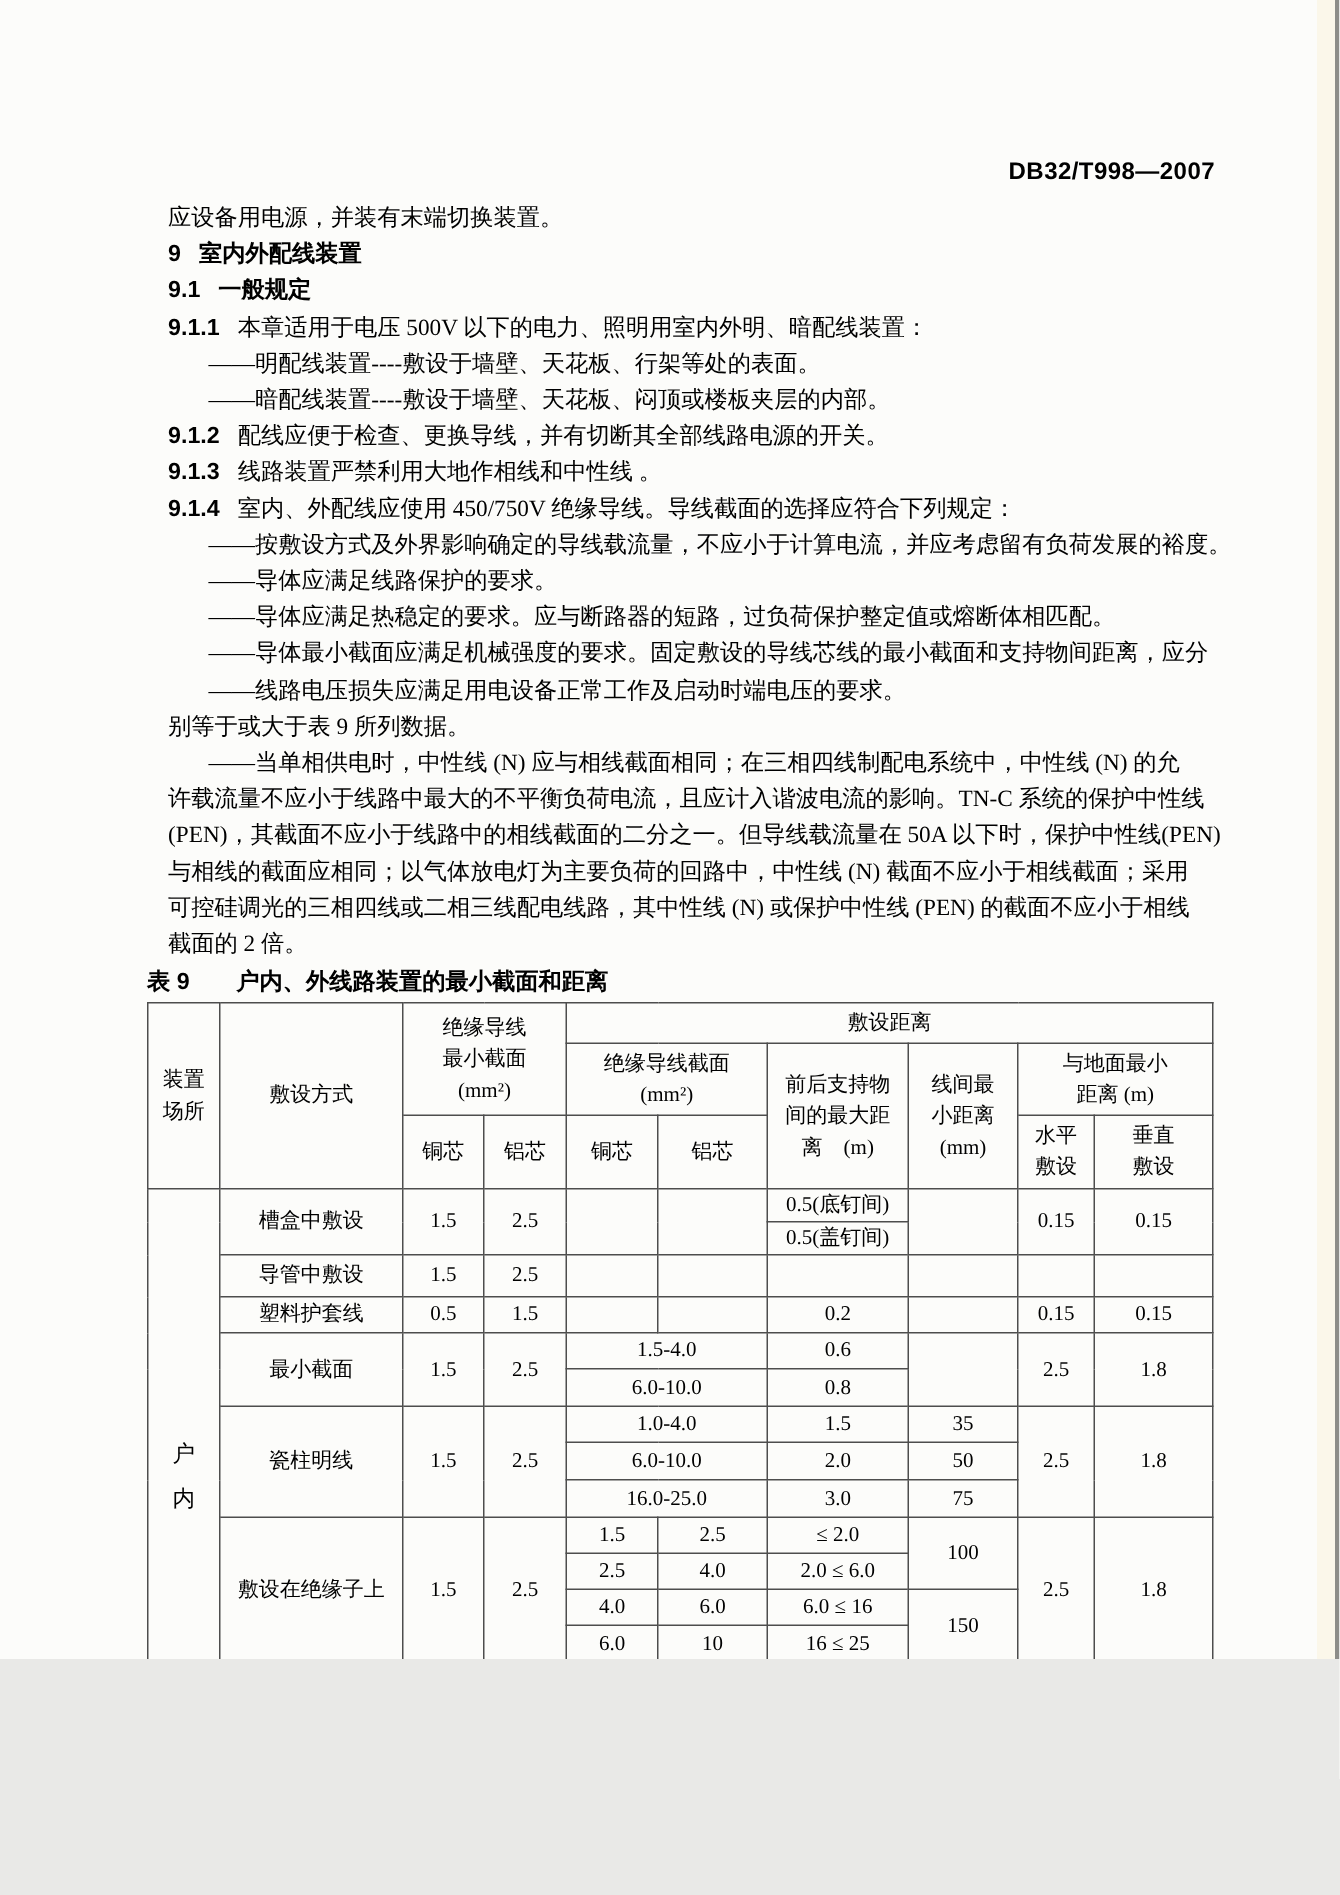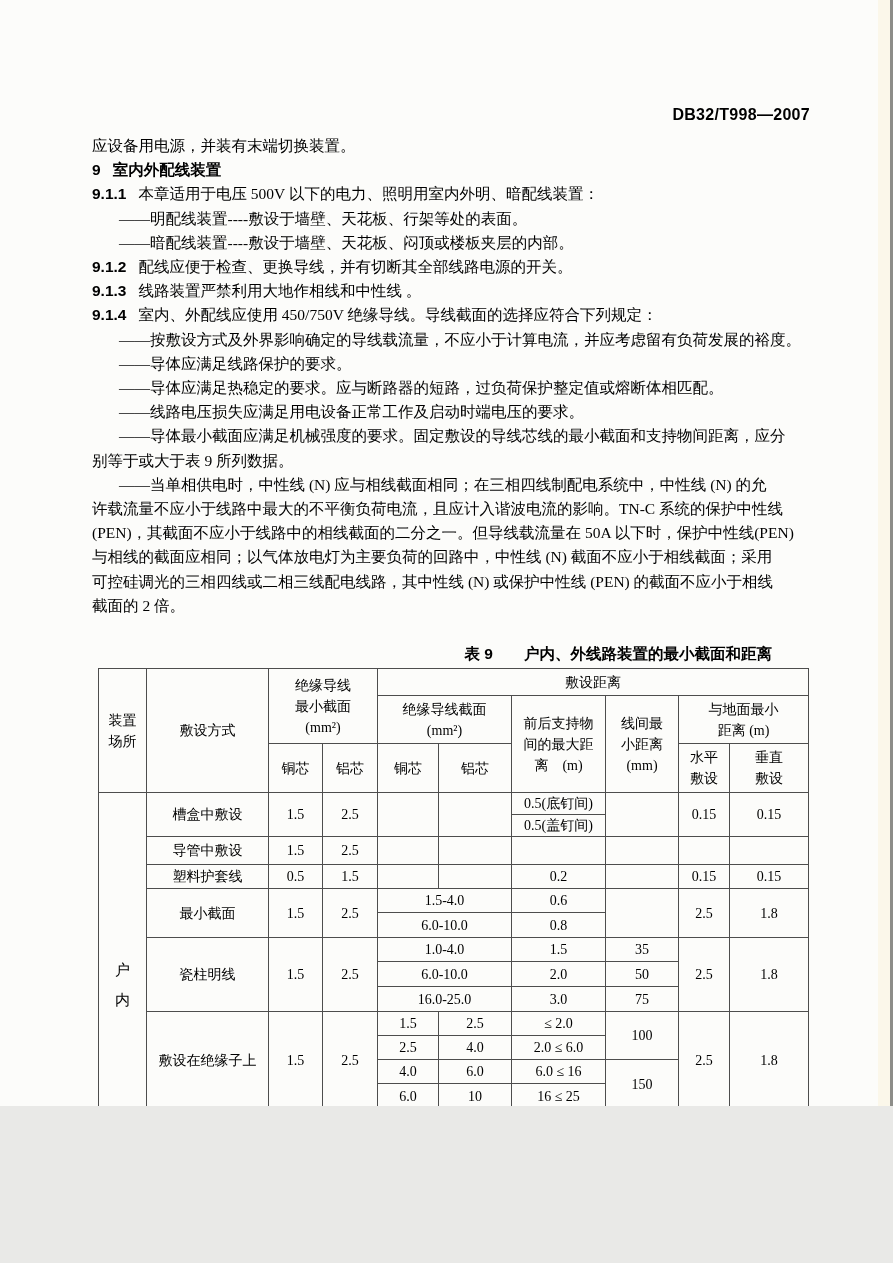--- a/index.html
+++ b/index.html
@@ -10,28 +10,28 @@
   }
   .edge-strip{position:absolute;top:0;right:3px;width:12px;height:100%;background:#fbf7ea;}
   .edge-line{position:absolute;top:0;right:0;width:3px;height:100%;background:#8d8d89;}
 
   .doc-code{
     position:absolute;top:106px;right:83px;
     font-family:"Liberation Sans","DejaVu Sans",sans-serif;
     font-weight:bold;font-size:16px;letter-spacing:0.3px;
   }
 
-  .text-block{position:absolute;left:92px;top:134px;width:716px;font-size:15.5px;}
+  .text-block{position:absolute;left:112px;top:134px;width:716px;font-size:15.5px;}
   .tline{line-height:24.2px;white-space:nowrap;}
   .tline.ind{padding-left:27px;}
   .tline.head{font-family:"Liberation Sans","DejaVu Sans",sans-serif;font-weight:bold;font-size:15.5px;}
   .num{font-family:"Liberation Sans","DejaVu Sans",sans-serif;font-weight:bold;margin-right:12px;}
 
   .caption{
-    position:absolute;left:98px;top:644px;width:674px;text-align:right;
+    position:absolute;left:98px;top:644px;width:674px;text-align:left;
     font-family:"Liberation Sans","DejaVu Sans",sans-serif;font-weight:bold;font-size:15.5px;
   }
 
   table.t9{
     position:absolute;left:98px;top:668px;width:710px;
     border-collapse:collapse;table-layout:fixed;
   }
   table.t9 td{
     border:1px solid #4d4d4d;text-align:center;vertical-align:middle;
     padding:0;font-size:14px;line-height:21px;white-space:pre-line;overflow:hidden;
@@ -51,31 +51,32 @@
 <div class="page">
 
   <div class="edge-strip"></div>
   <div class="edge-line"></div>
 
   <div class="doc-code">DB32/T998—2007</div>
 
   <div class="text-block">
       <div class="tline"><span>应设备用电源，并装有末端切换装置。</span></div>
       <div class="tline head"><span class="num">9</span><span>室内外配线装置</span></div>
+      <div class="tline head"><span class="num">9.1</span><span>一般规定</span></div>
       <div class="tline"><span class="num">9.1.1</span><span>本章适用于电压 500V 以下的电力、照明用室内外明、暗配线装置：</span></div>
       <div class="tline ind"><span>——明配线装置----敷设于墙壁、天花板、行架等处的表面。</span></div>
       <div class="tline ind"><span>——暗配线装置----敷设于墙壁、天花板、闷顶或楼板夹层的内部。</span></div>
       <div class="tline"><span class="num">9.1.2</span><span>配线应便于检查、更换导线，并有切断其全部线路电源的开关。</span></div>
       <div class="tline"><span class="num">9.1.3</span><span>线路装置严禁利用大地作相线和中性线 。</span></div>
       <div class="tline"><span class="num">9.1.4</span><span>室内、外配线应使用 450/750V 绝缘导线。导线截面的选择应符合下列规定：</span></div>
       <div class="tline ind"><span>——按敷设方式及外界影响确定的导线载流量，不应小于计算电流，并应考虑留有负荷发展的裕度。</span></div>
       <div class="tline ind"><span>——导体应满足线路保护的要求。</span></div>
       <div class="tline ind"><span>——导体应满足热稳定的要求。应与断路器的短路，过负荷保护整定值或熔断体相匹配。</span></div>
+      <div class="tline ind"><span>——导体最小截面应满足机械强度的要求。固定敷设的导线芯线的最小截面和支持物间距离，应分</span></div>
       <div class="tline ind"><span>——线路电压损失应满足用电设备正常工作及启动时端电压的要求。</span></div>
-      <div class="tline ind"><span>——导体最小截面应满足机械强度的要求。固定敷设的导线芯线的最小截面和支持物间距离，应分</span></div>
       <div class="tline"><span>别等于或大于表 9 所列数据。</span></div>
       <div class="tline ind"><span>——当单相供电时，中性线 (N) 应与相线截面相同；在三相四线制配电系统中，中性线 (N) 的允</span></div>
       <div class="tline"><span>许载流量不应小于线路中最大的不平衡负荷电流，且应计入谐波电流的影响。TN-C 系统的保护中性线</span></div>
       <div class="tline"><span>(PEN)，其截面不应小于线路中的相线截面的二分之一。但导线载流量在 50A 以下时，保护中性线(PEN)</span></div>
       <div class="tline"><span>与相线的截面应相同；以气体放电灯为主要负荷的回路中，中性线 (N) 截面不应小于相线截面；采用</span></div>
       <div class="tline"><span>可控硅调光的三相四线或二相三线配电线路，其中性线 (N) 或保护中性线 (PEN) 的截面不应小于相线</span></div>
       <div class="tline"><span>截面的 2 倍。</span></div>
     </div>
 
   <div class="caption">表 9　　户内、外线路装置的最小截面和距离</div>

